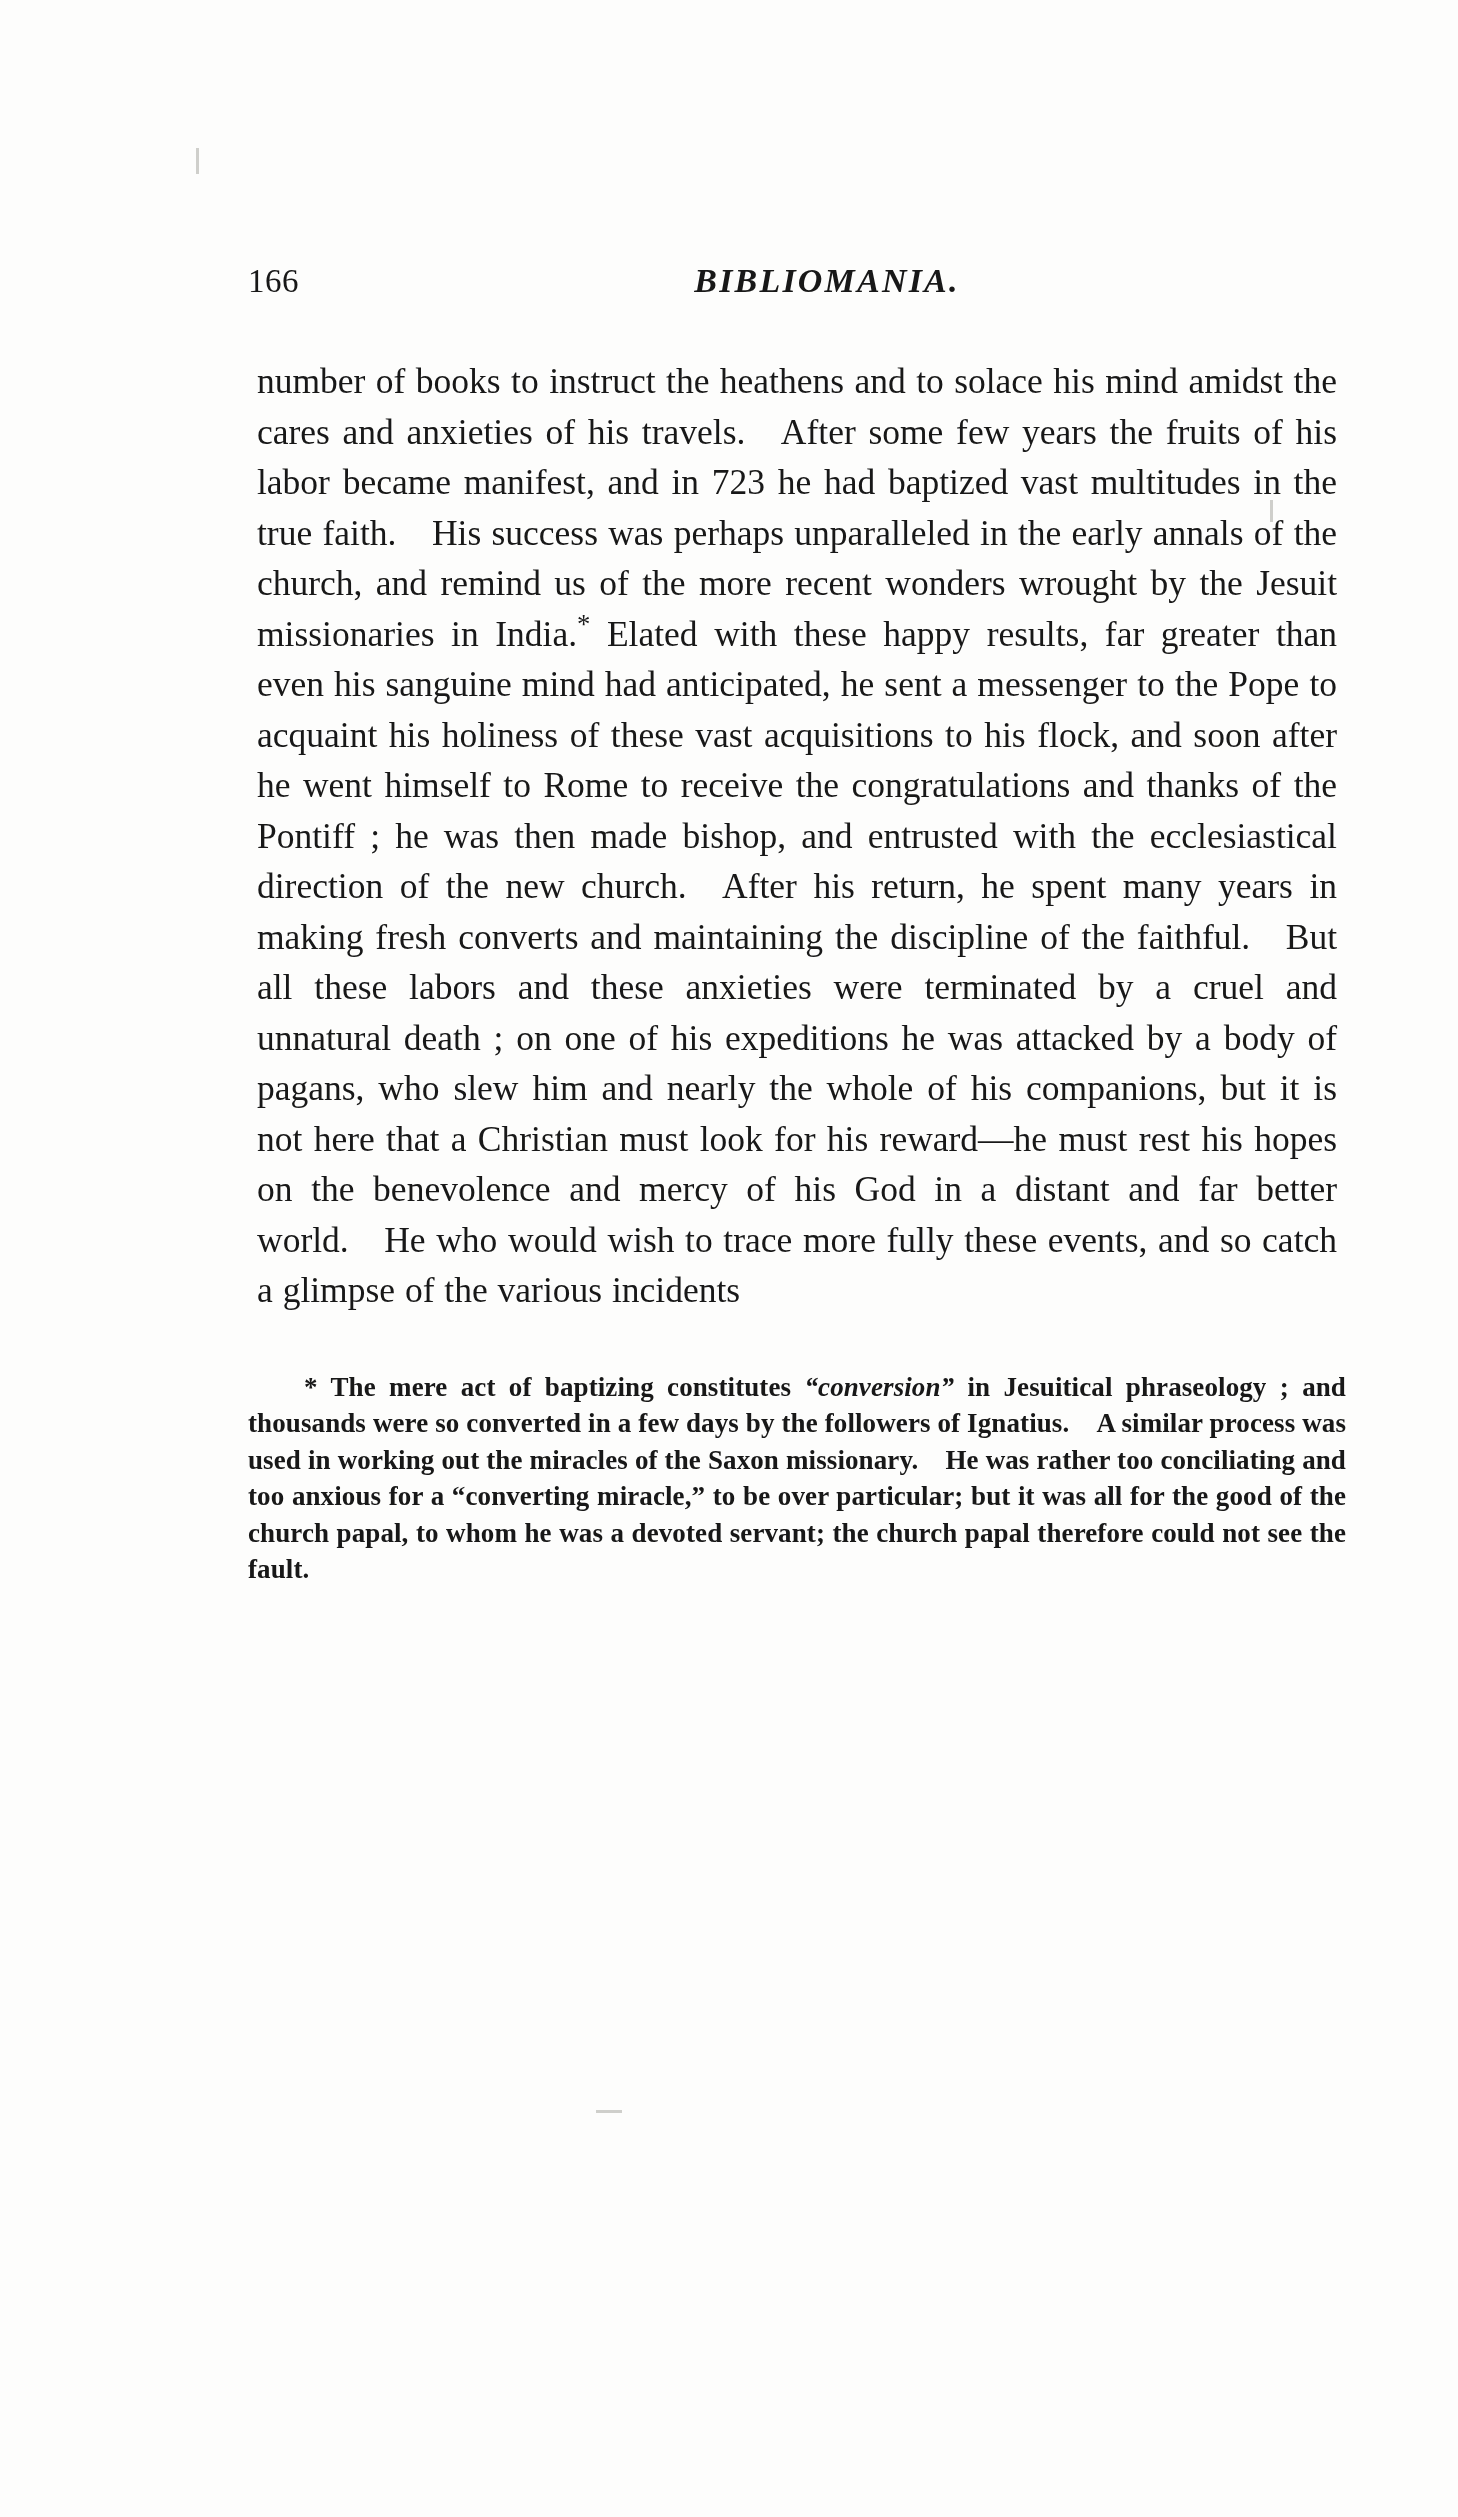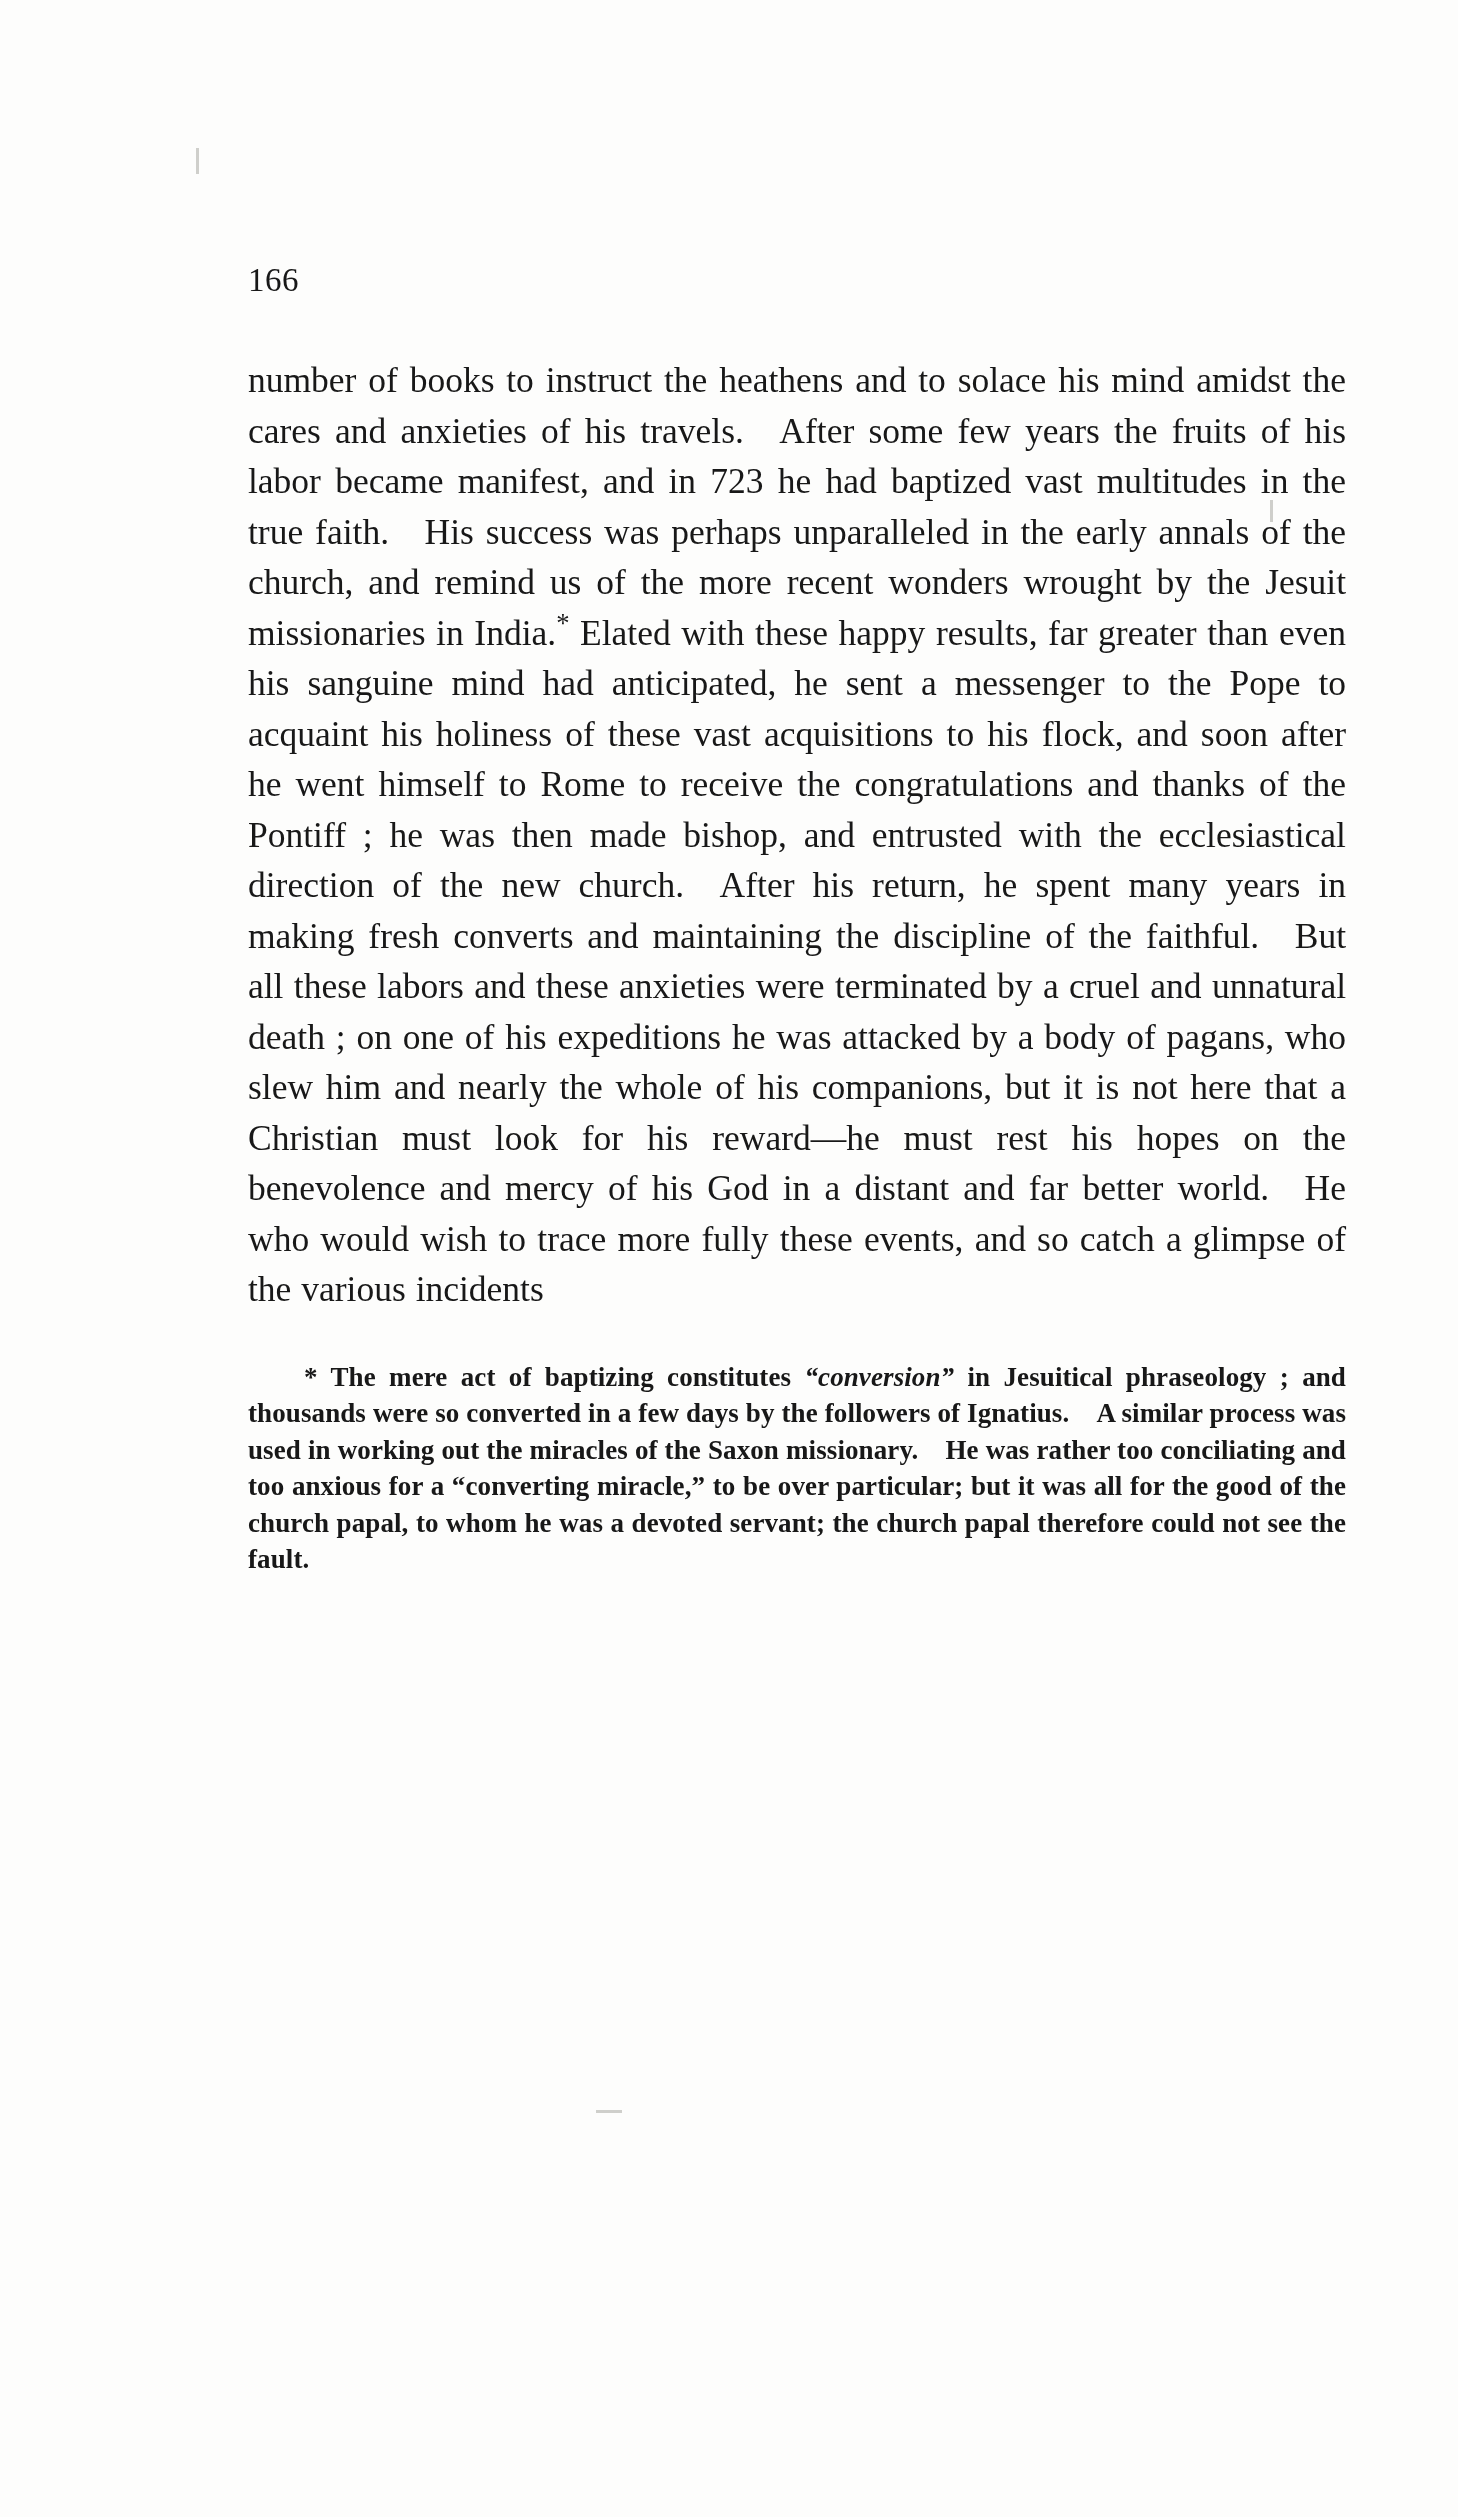--- a/index.html
+++ b/index.html
@@ -54,21 +54,21 @@
   .body-text {
     font-size: 35.5px;
     line-height: 50.5px;
     text-align: justify;
     text-justify: inter-word;
     word-spacing: 1px;
     -webkit-hyphens: none;
     hyphens: none;
   }
   .body-text p {
-    margin: 0;
+    margin: 9px;
   }
   .body-text sup {
     font-size: 0.75em;
     vertical-align: super;
     line-height: 0;
   }
   .footnote-sep {
     height: 44px;
   }
   .footnote {
@@ -115,20 +115,21 @@
 <div class="page">
 
   <div class="edge-mark mark-top"></div>
   <div class="edge-mark mark-right"></div>
   <div class="edge-mark mark-bottom"></div>
 
   <div class="content">
 
     <div class="header-row">
       <div class="folio">166</div>
+      <div class="running-head">BIBLIOMANIA.</div>
     </div>
 
     <div class="body-text">
       <p><span>number of books to instruct the heathens and to solace his mind amidst the cares and anxieties of his travels. After some few years the fruits of his labor became manifest, and in 723 he had baptized vast multitudes in the true faith. His success was perhaps unparalleled in the early annals of the church, and remind us of the more recent wonders wrought by the Jesuit missionaries in India.</span><sup>*</sup> <span>Elated with these happy results, far greater than even his sanguine mind had anticipated, he sent a messenger to the Pope to acquaint his holiness of these vast acquisitions to his flock, and soon after he went himself to Rome to receive the congratulations and thanks of the Pontiff ; he was then made bishop, and entrusted with the ecclesiastical direction of the new church. After his return, he spent many years in making fresh converts and maintaining the discipline of the faithful. But all these labors and these anxieties were terminated by a cruel and unnatural death ; on one of his expeditions he was attacked by a body of pagans, who slew him and nearly the whole of his companions, but it is not here that a Christian must look for his reward—he must rest his hopes on the benevolence and mercy of his God in a distant and far better world. He who would wish to trace more fully these events, and so catch a glimpse of the various incidents</span></p>
     </div>
 
     <div class="footnote-sep"></div>
 
     <div class="footnote">
       <p><span>*</span> <span>The mere act of baptizing constitutes </span><i>“conversion”</i><span> in Jesuitical phraseology ; and thousands were so converted in a few days by the followers of Ignatius. A similar process was used in working out the miracles of the Saxon missionary. He was rather too conciliating and too anxious for a “converting miracle,” to be over particular; but it was all for the good of the church papal, to whom he was a devoted servant; the church papal therefore could not see the fault.</span></p>

